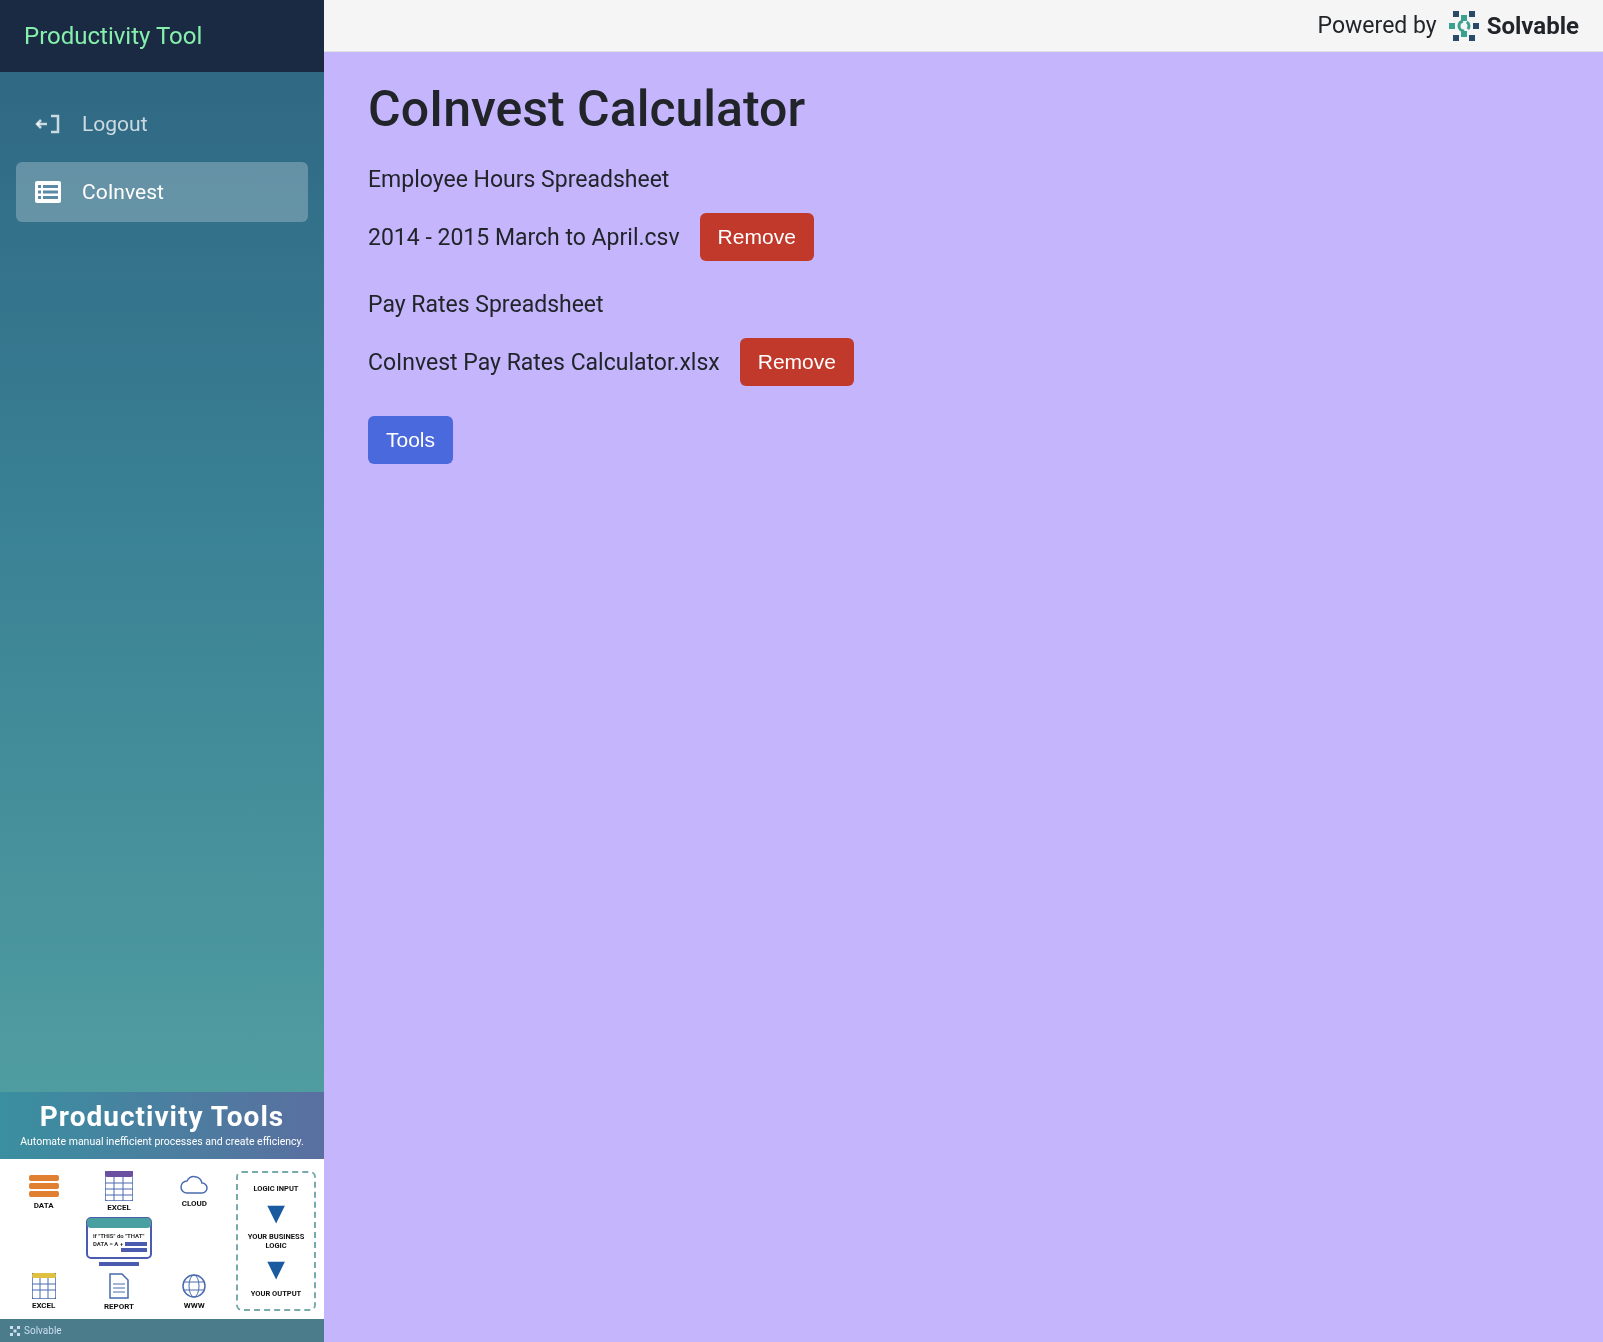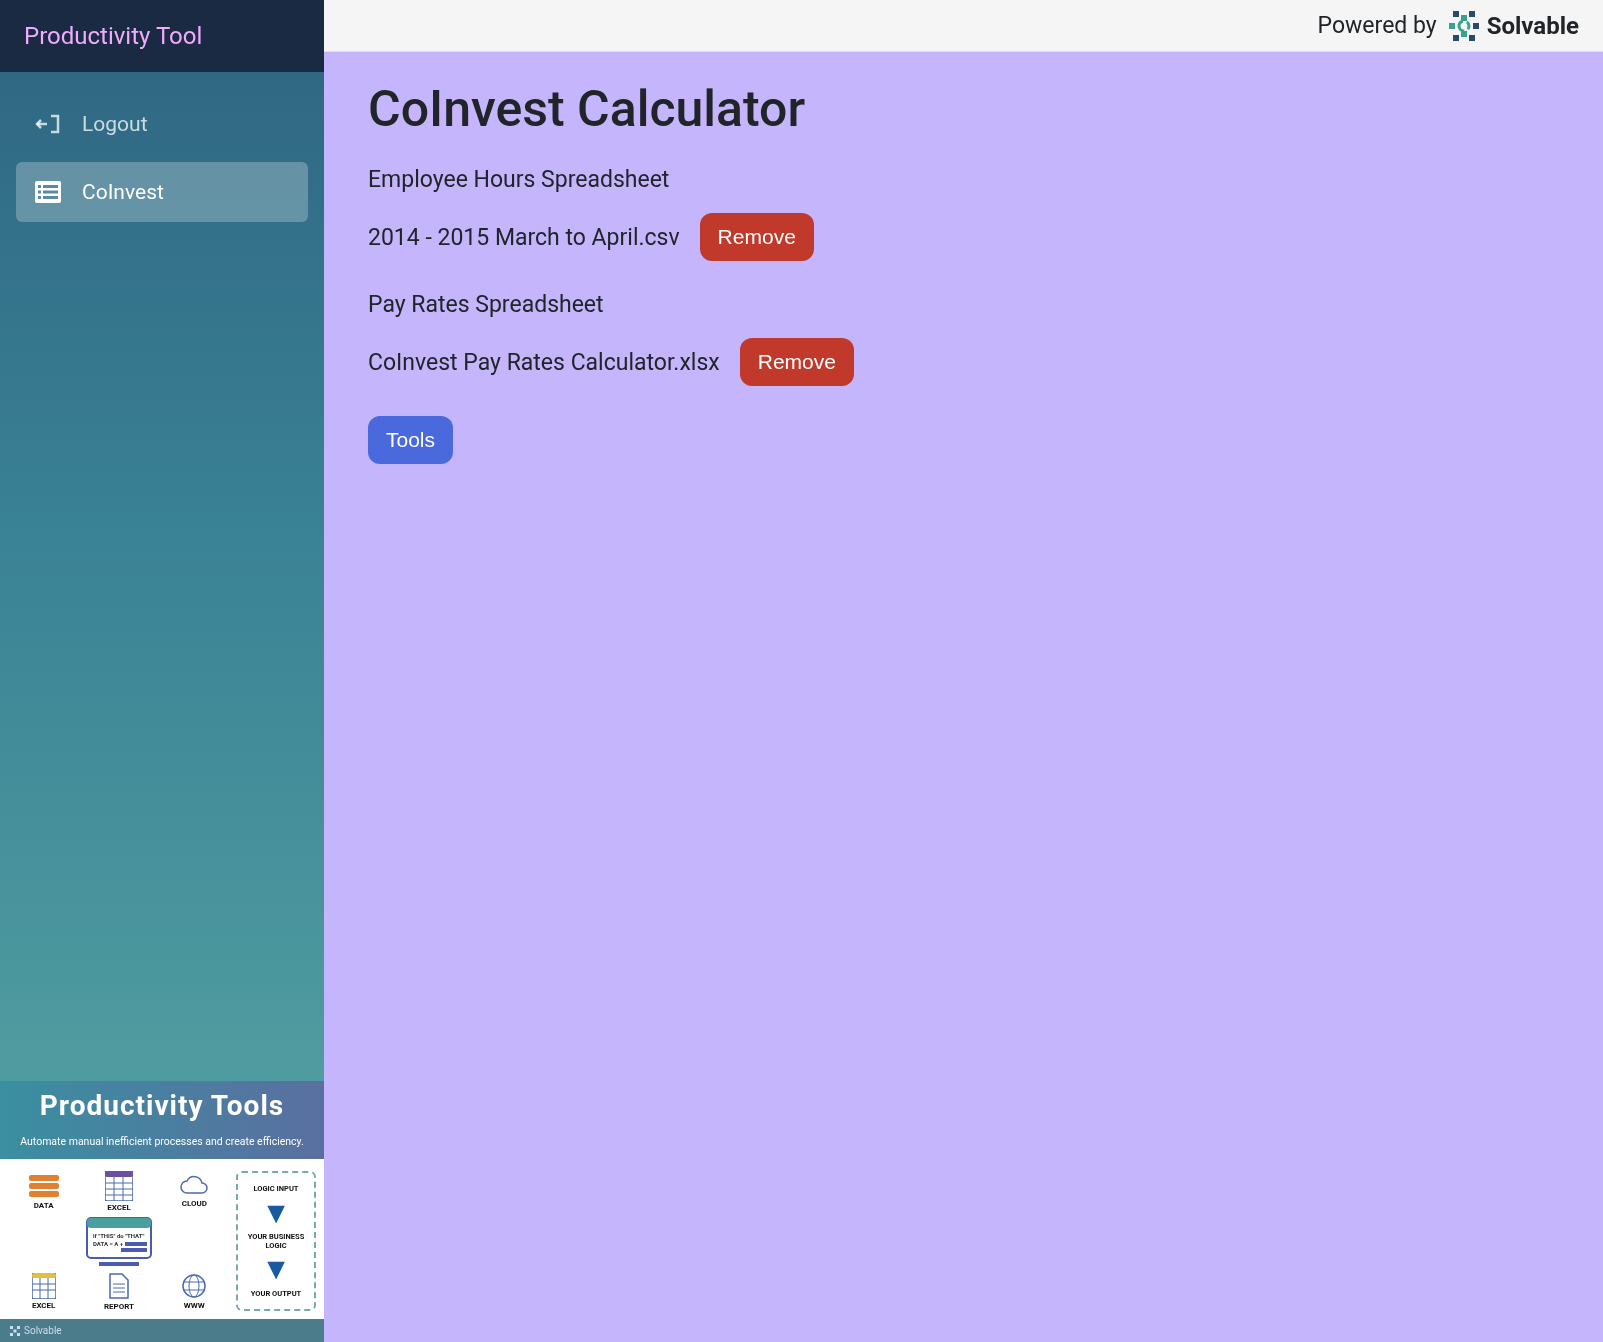--- a/index.html
+++ b/index.html
@@ -21,21 +21,21 @@
       flex-shrink: 0;
     }
     .sidebar-header {
       background: #1a2a42;
       height: 72px;
       display: flex;
       align-items: center;
       padding: 0 24px;
     }
     .sidebar-title {
-      color: #f0abfc;
+      color: #86efac;
       font-size: 24px;
       font-weight: 400;
     }
     .sidebar-nav {
       padding: 22px 16px 0 16px;
     }
     .sidebar-item {
       display: flex;
       align-items: center;
       gap: 20px;
@@ -66,21 +66,21 @@
     .promo-top {
       background: linear-gradient(90deg, #3a8fa0 0%, #5a6fa0 100%);
       padding: 8px 10px 10px 10px;
       text-align: center;
     }
     .promo-title {
       font-size: 28px;
       font-weight: 700;
       letter-spacing: 1px;
     }
-    .promo-sub { font-size: 10.5px; margin-top: 13px; line-height: 1.3; }
+    .promo-sub { font-size: 10.5px; margin-top: 2px; line-height: 1.3; }
     .promo-diagram {
       background: #fff;
       color: #333;
       padding: 12px 8px 8px 8px;
       display: flex;
       gap: 6px;
     }
     .diagram-left {
       flex: 1;
       display: grid;
@@ -167,21 +167,21 @@
     }
     .file-row {
       display: flex;
       align-items: center;
       gap: 20px;
       margin-bottom: 30px;
       font-size: 23px;
     }
     .btn {
       border: none;
-      border-radius: 12px;
+      border-radius: 6px;
       color: #fff;
       font-size: 21px;
       padding: 12px 18px;
       cursor: pointer;
     }
     .btn-danger { background: #c0392b; }
     .btn-primary { background: #4a69dd; }
   </style>
 </head>
 <body>

